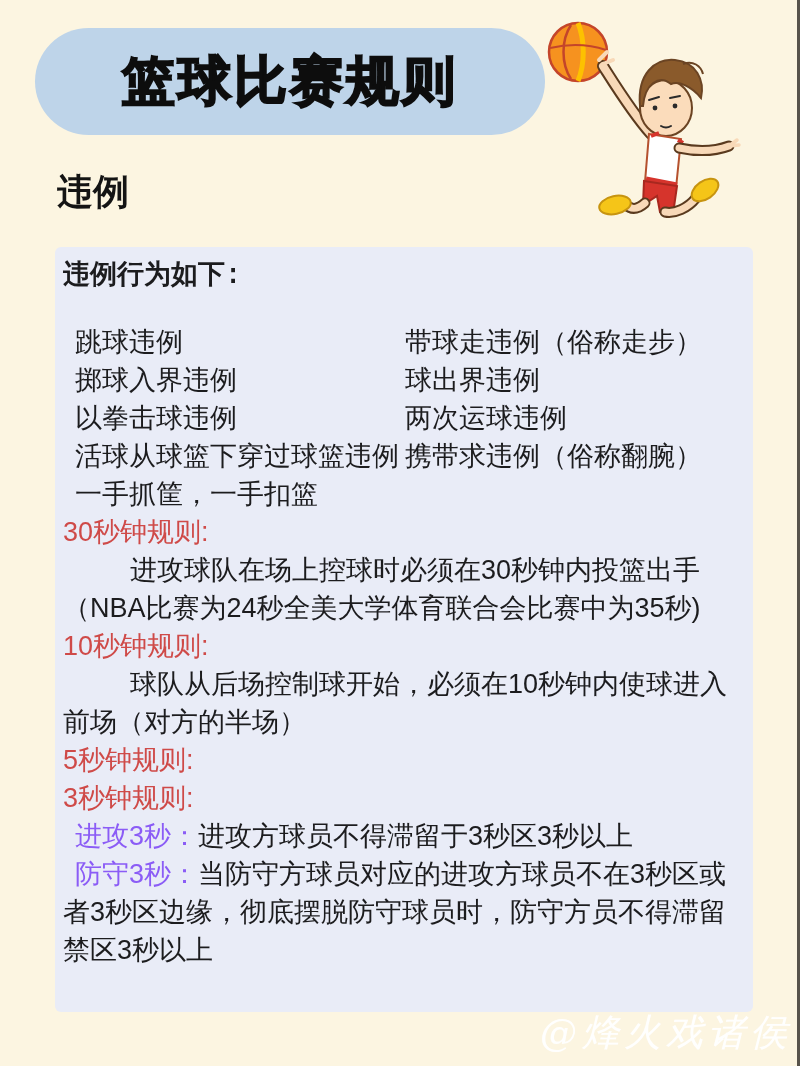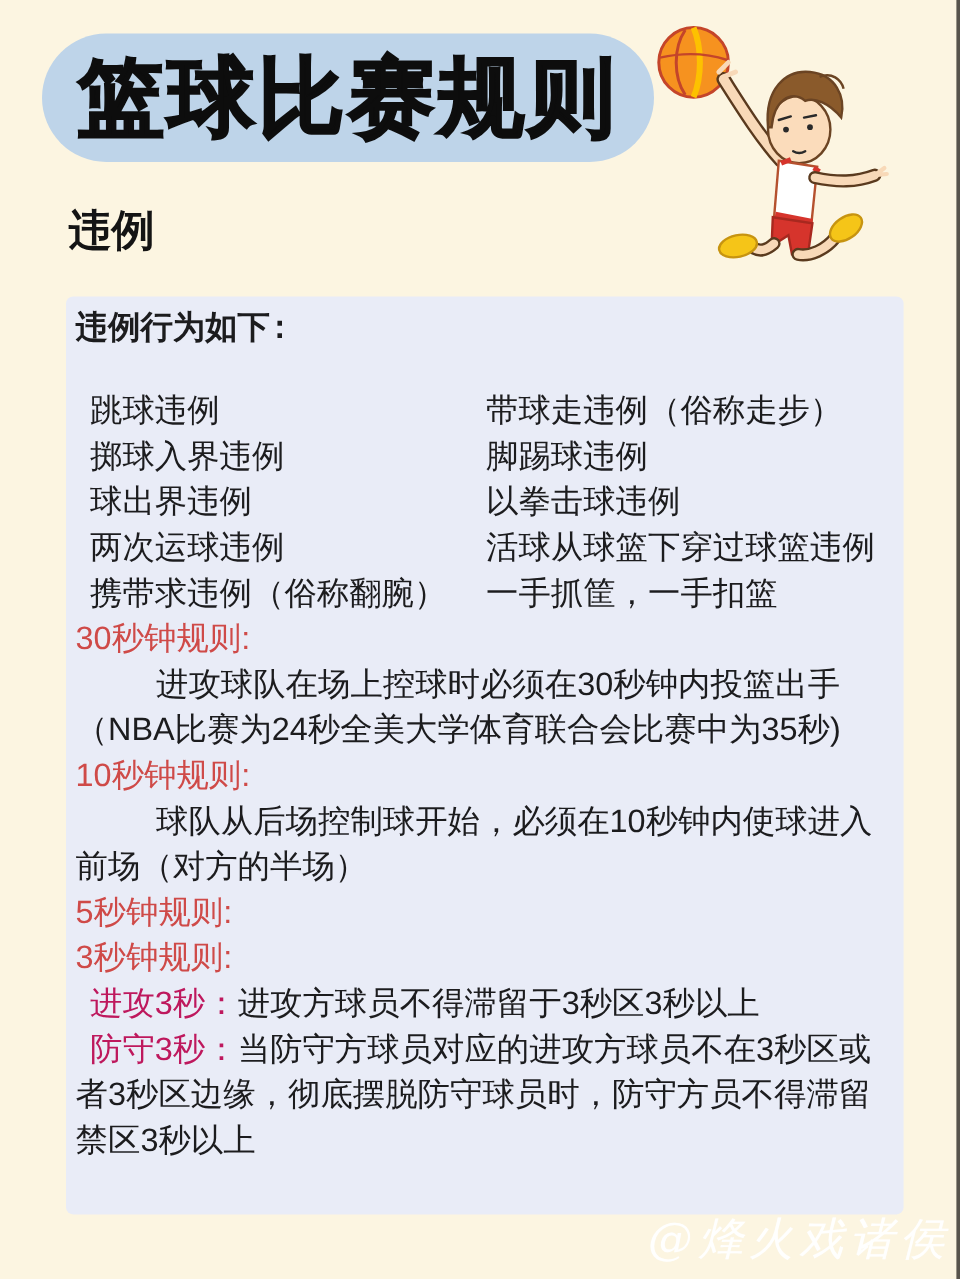--- a/index.html
+++ b/index.html
@@ -11,21 +11,21 @@
   }
   .edge-strip{position:absolute;top:0;right:0;width:3px;height:100%;background:#57534b;}
 
   
   .title-pill{
     position:absolute;left:35px;top:28px;width:510px;height:107px;
     background:#bed4e9;border-radius:54px;
     display:flex;align-items:center;justify-content:center;
   }
   .title-pill h1{
-    margin:0;font-size:72px;font-weight:900;letter-spacing:3px;color:#0d0d0d;
+    margin:0;font-size:53px;font-weight:900;letter-spacing:3px;color:#0d0d0d;
     -webkit-text-stroke:2px #0d0d0d;
   }
 
   
   .hero{position:absolute;left:533px;top:2px;width:258px;height:220px;}
 
   
   .section-heading{
     position:absolute;left:57px;top:168px;font-size:36px;font-weight:700;color:#141414;
   }
@@ -37,21 +37,21 @@
     padding:10px 8px 0 8px;
     font-size:27px;line-height:38px;
   }
   .intro{font-weight:700;font-family:Liberation Mono, monospace;}
   .vio-grid{
     display:grid;grid-template-columns:330px auto;margin-left:12px;margin-top:28px;
   }
   .rule-heading{color:#cf4a48;}
   .rule-body{text-indent:67px;}
   .subrule{text-indent:12px;}
-  .subrule .lbl{color:#be185d;}
+  .subrule .lbl{color:#8b5cf6;}
 
   
   .watermark{
     position:absolute;right:8px;bottom:8px;
     font-family:"DejaVu Serif","Liberation Serif",serif;font-style:italic;
     font-size:37px;letter-spacing:5px;color:rgba(255,255,255,0.92);
     text-shadow:0 0 1px rgba(255,255,255,0.5);
   }
 </style>
 </head>
@@ -108,21 +108,20 @@
 
   <div class="section-heading">违例</div>
 
   <div class="box">
     <div class="intro">违例行为如下:</div>
 
     <div class="vio-grid">
       <span>跳球违例</span>
       <span>带球走违例（俗称走步）</span>
       <span>掷球入界违例</span>
-      <span>脚踢球违例</span>
       <span>球出界违例</span>
       <span>以拳击球违例</span>
       <span>两次运球违例</span>
       <span>活球从球篮下穿过球篮违例</span>
       <span>携带求违例（俗称翻腕）</span>
       <span>一手抓筐，一手扣篮</span>
     </div>
 
     <div class="rule-heading">30秒钟规则:</div>
     <div class="rule-body">进攻球队在场上控球时必须在30秒钟内投篮出手（NBA比赛为24秒全美大学体育联合会比赛中为35秒)</div>

